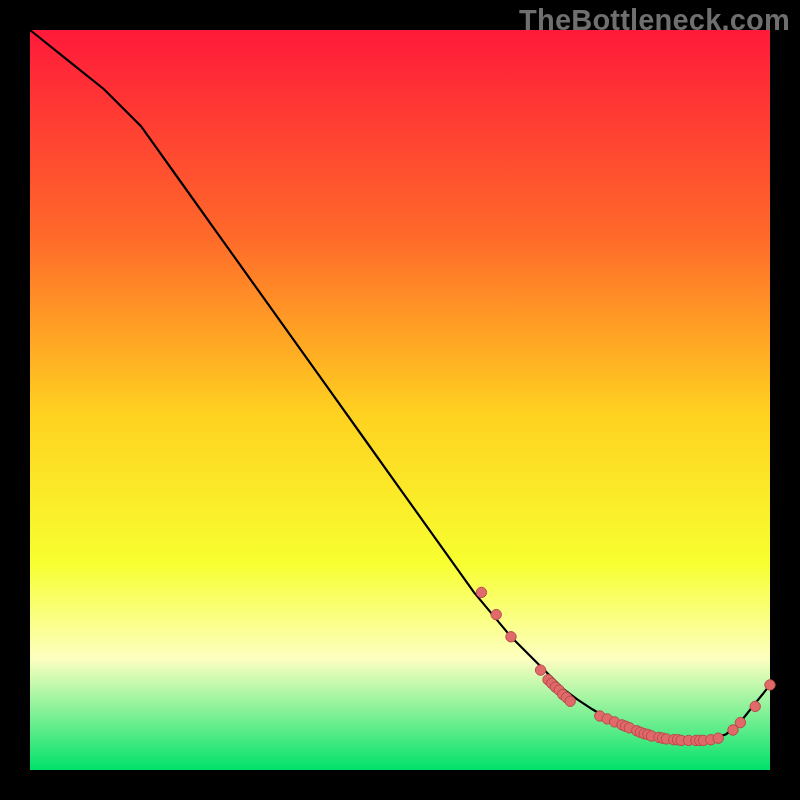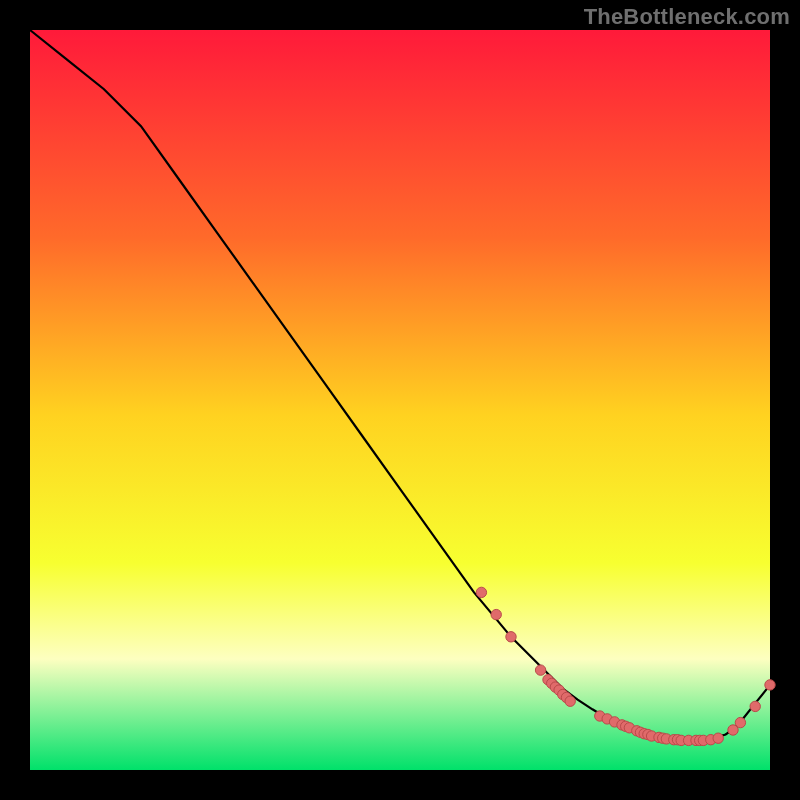--- a/index.html
+++ b/index.html
@@ -14,21 +14,21 @@
     position: relative;
     width: 800px;
     height: 800px;
     background: #000;
   }
   .watermark {
     position: absolute;
     top: 4px;
     right: 10px;
     font-family: Arial, Helvetica, sans-serif;
-    font-size: 22px;
+    font-size: 29px;
     font-weight: 600;
     color: #6f6f6f;
     letter-spacing: 0.2px;
     z-index: 5;
   }
   svg.plot {
     position: absolute;
     left: 0;
     top: 0;
     width: 800px;

